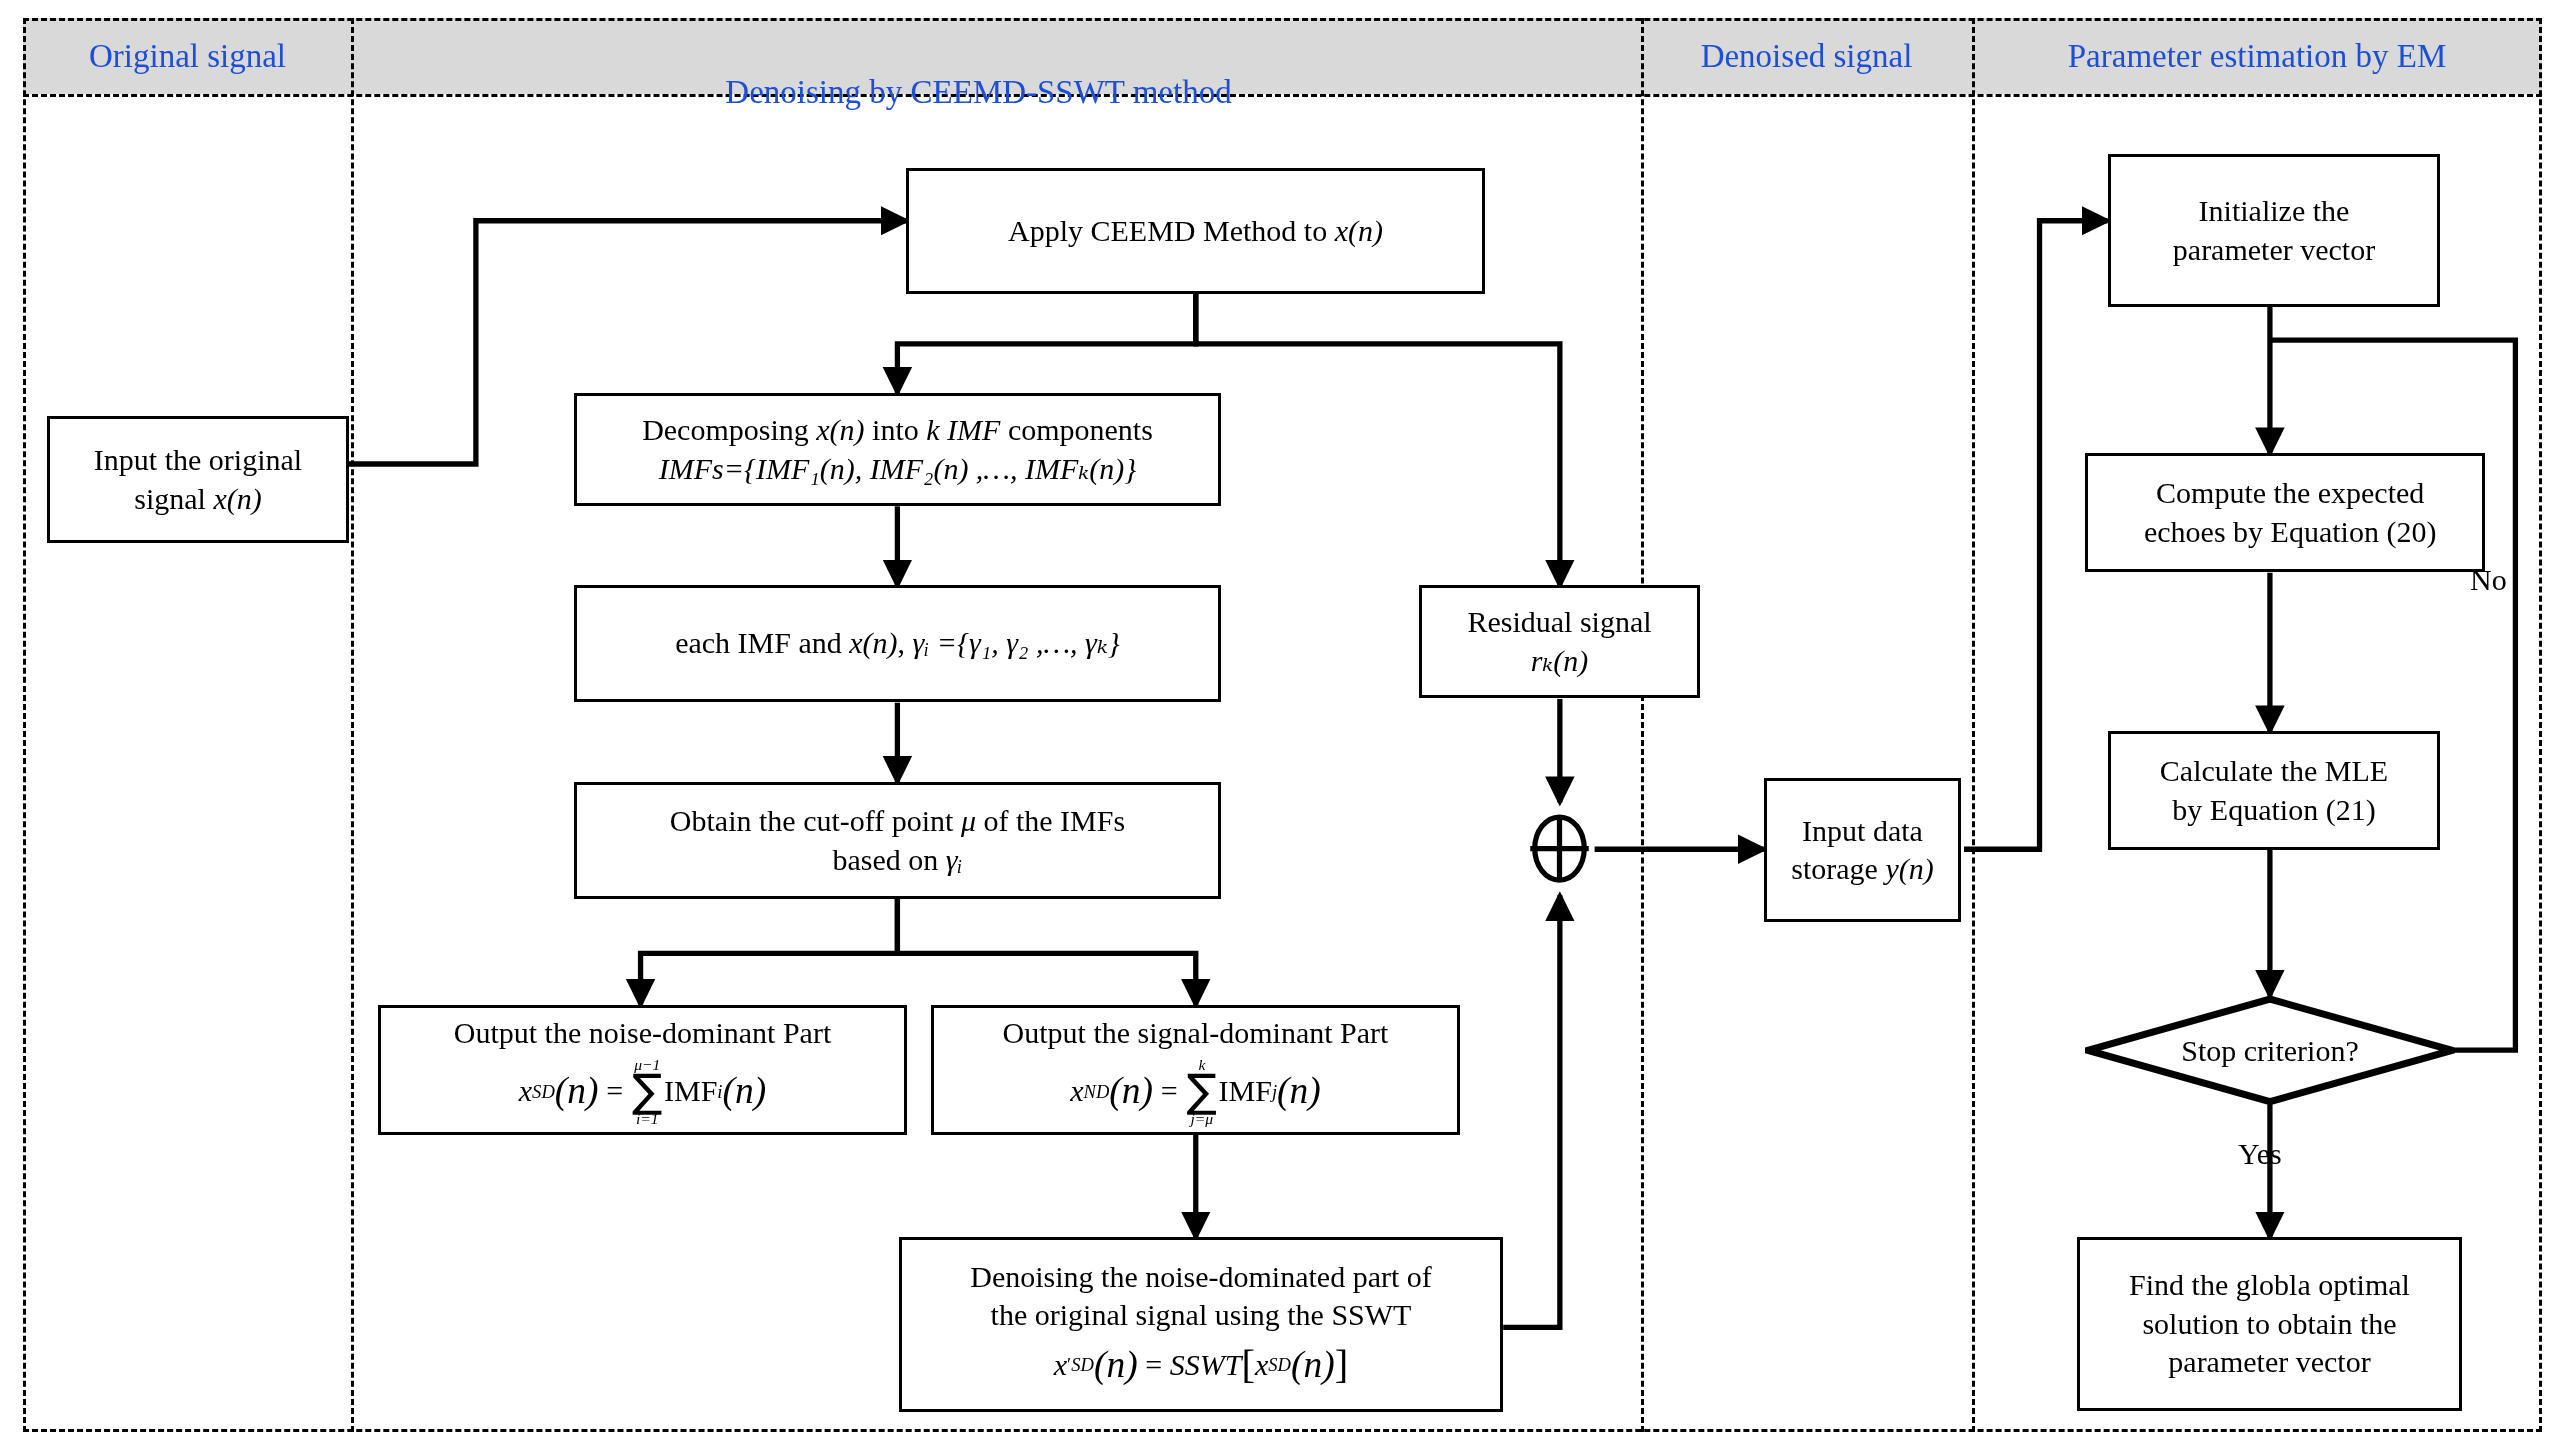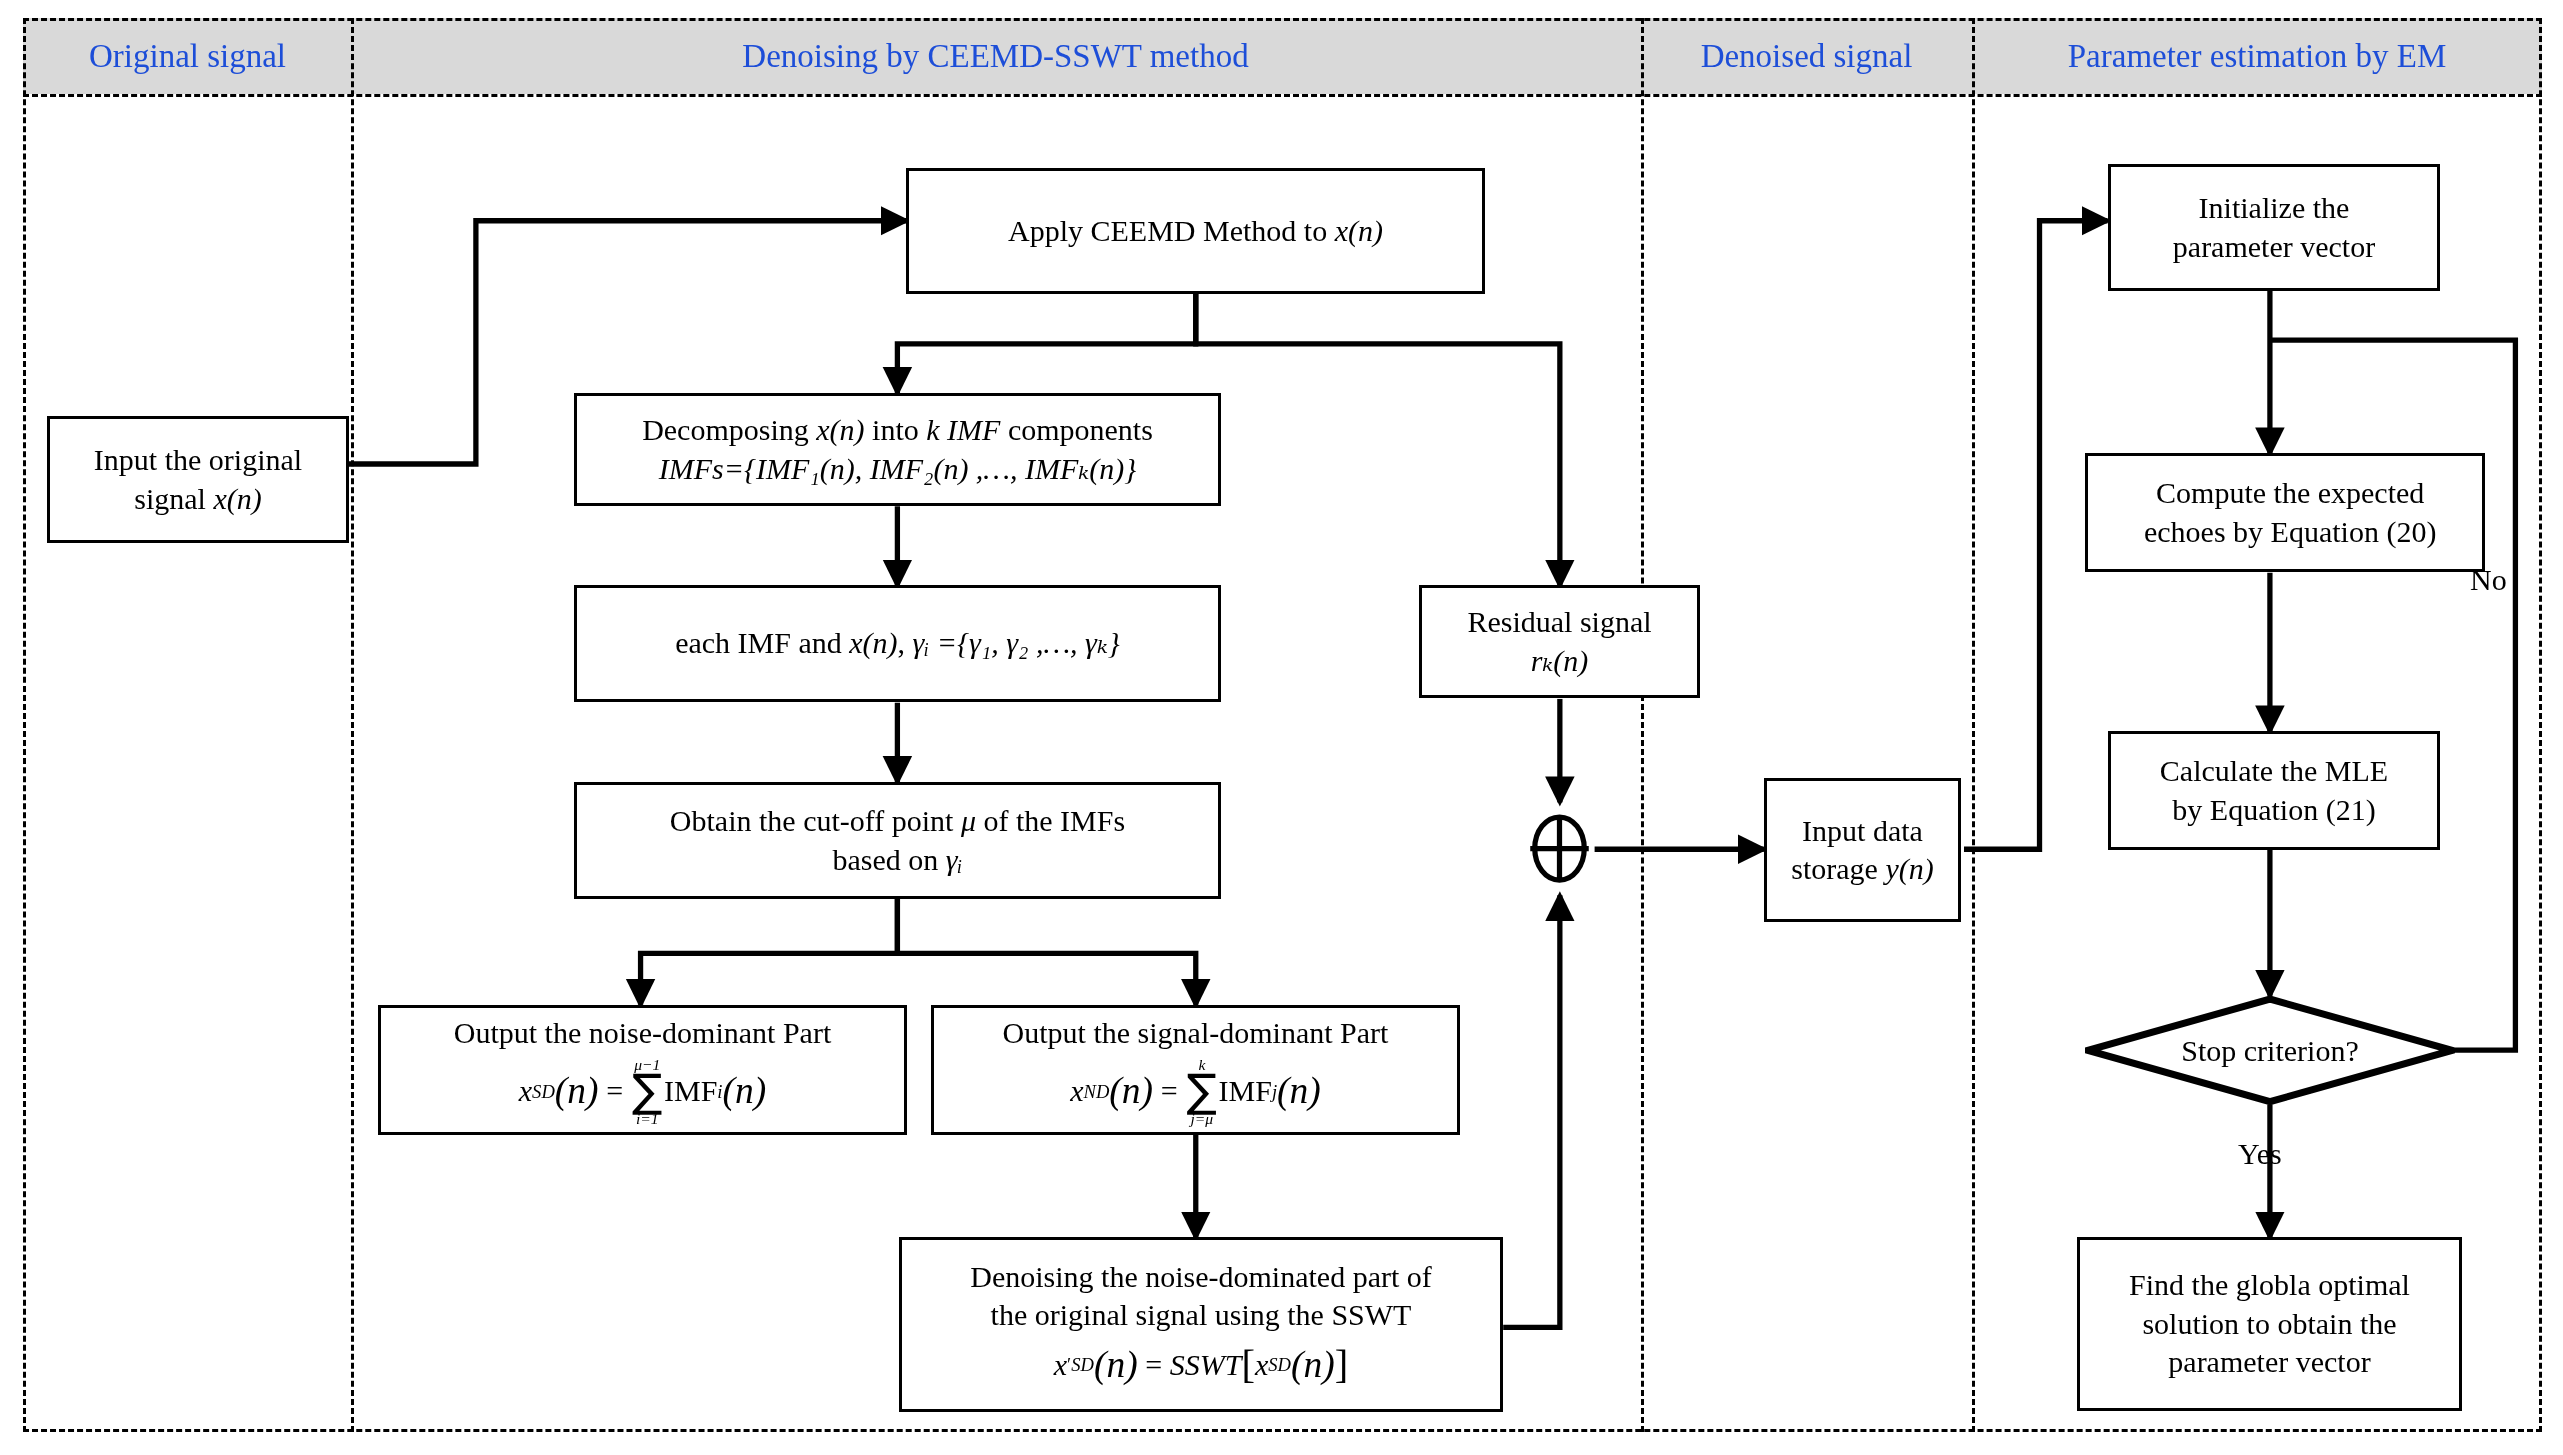--- a/index.html
+++ b/index.html
@@ -61,21 +61,21 @@
 <div id="stage">
 
   <div class="lane-band"></div>
   <div class="band-bottom"></div>
 
   <div class="lane-div" style="left:351px;"></div>
   <div class="lane-div" style="left:1641px;"></div>
   <div class="lane-div" style="left:1972px;"></div>
 
   <div class="lane-title" style="left:23px;width:329px;">Original signal</div>
-  <div class="lane-title" style="left:351px;width:1289px;">Denoising by CEEMD-SSWT method</div>
+  <div class="lane-title" style="left:334px;width:1289px;margin-top:36px;">Denoising by CEEMD-SSWT method</div>
   <div class="lane-title" style="left:1641px;width:331px;">Denoised signal</div>
   <div class="lane-title" style="left:1972px;width:570px;">Parameter estimation by EM</div>
 
   <div class="frame"></div>
 
   <svg class="conn" viewBox="0 0 3393 1927" xmlns="http://www.w3.org/2000/svg">
     <defs>
       <marker id="ah" viewBox="0 0 12 12" refX="9.5" refY="6" markerWidth="6.2" markerHeight="6.2" orient="auto-start-reverse">
         <path d="M 0 0.6 L 11 6 L 0 11.4 z" fill="#000"></path>
       </marker>
@@ -205,21 +205,21 @@
       <line x1="7" y1="46" x2="85" y2="46" stroke="#000" stroke-width="7"></line>
       <line x1="46" y1="6" x2="46" y2="86" stroke="#000" stroke-width="7"></line>
     </svg>
   </div>
 
   <div class="node" style="left:1764px;top:778px;width:197px;height:144px;">
     <span class="l">Input data</span>
     <span class="l"><span>storage </span><span class="it">y(n)</span></span>
   </div>
 
-  <div class="node" style="left:2108px;top:164px;width:332px;height:127px;">
+  <div class="node" style="left:2108px;top:154px;width:332px;height:153px;">
     <span class="l">Initialize the</span>
     <span class="l">parameter vector</span>
   </div>
 
   <div class="node" style="left:2085px;top:453px;width:400px;height:119px;padding-left:18px;">
     <span class="l">Compute the expected</span>
     <span class="l">echoes by Equation (20)</span>
   </div>
 
   <div class="node" style="left:2108px;top:731px;width:332px;height:119px;">

